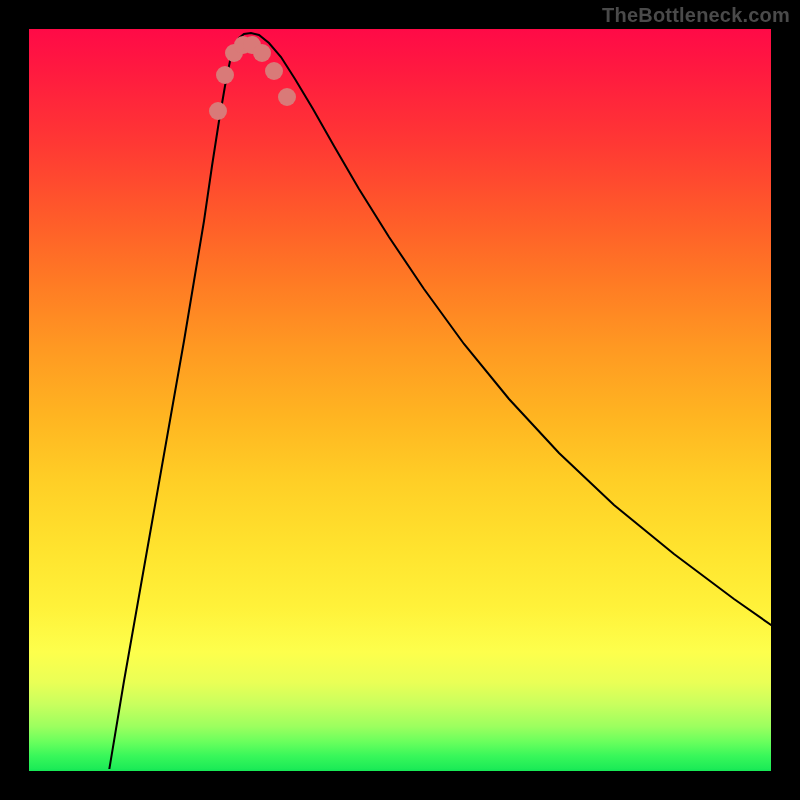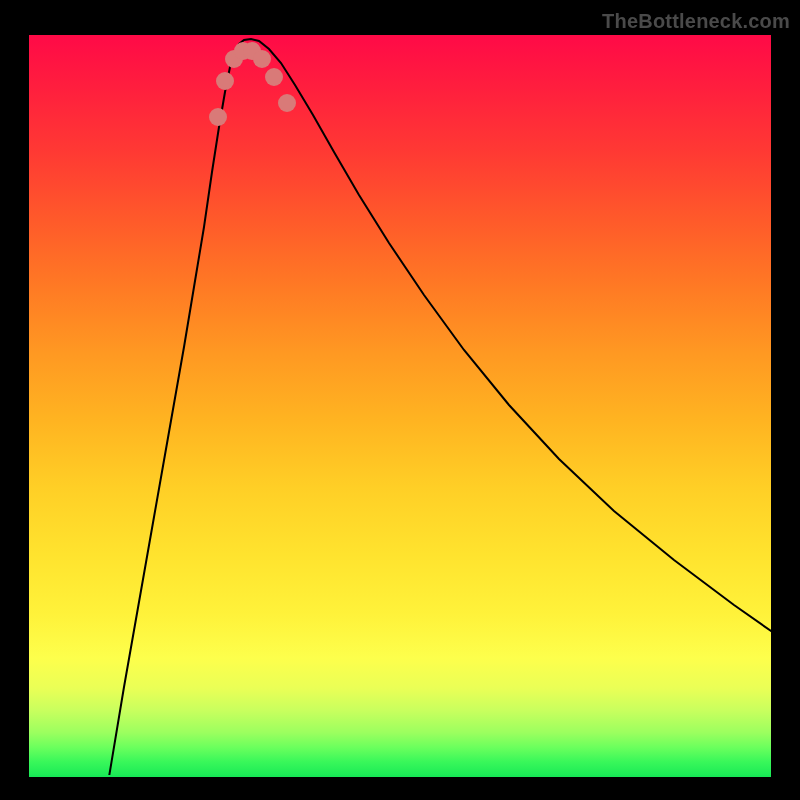--- a/index.html
+++ b/index.html
@@ -7,21 +7,21 @@
     padding: 0;
     width: 800px;
     height: 800px;
     background: #000;
     font-family: Arial, Helvetica, sans-serif;
     overflow: hidden;
   }
   .frame {
     position: absolute;
     left: 0;
-    top: 6px;
+    top: 0;
     width: 800px;
     height: 624px;
     background: #000;
   }
   .watermark {
     position: absolute;
     top: 4px;
     right: 10px;
     color: #4a4a4a;
     font-size: 20px;

